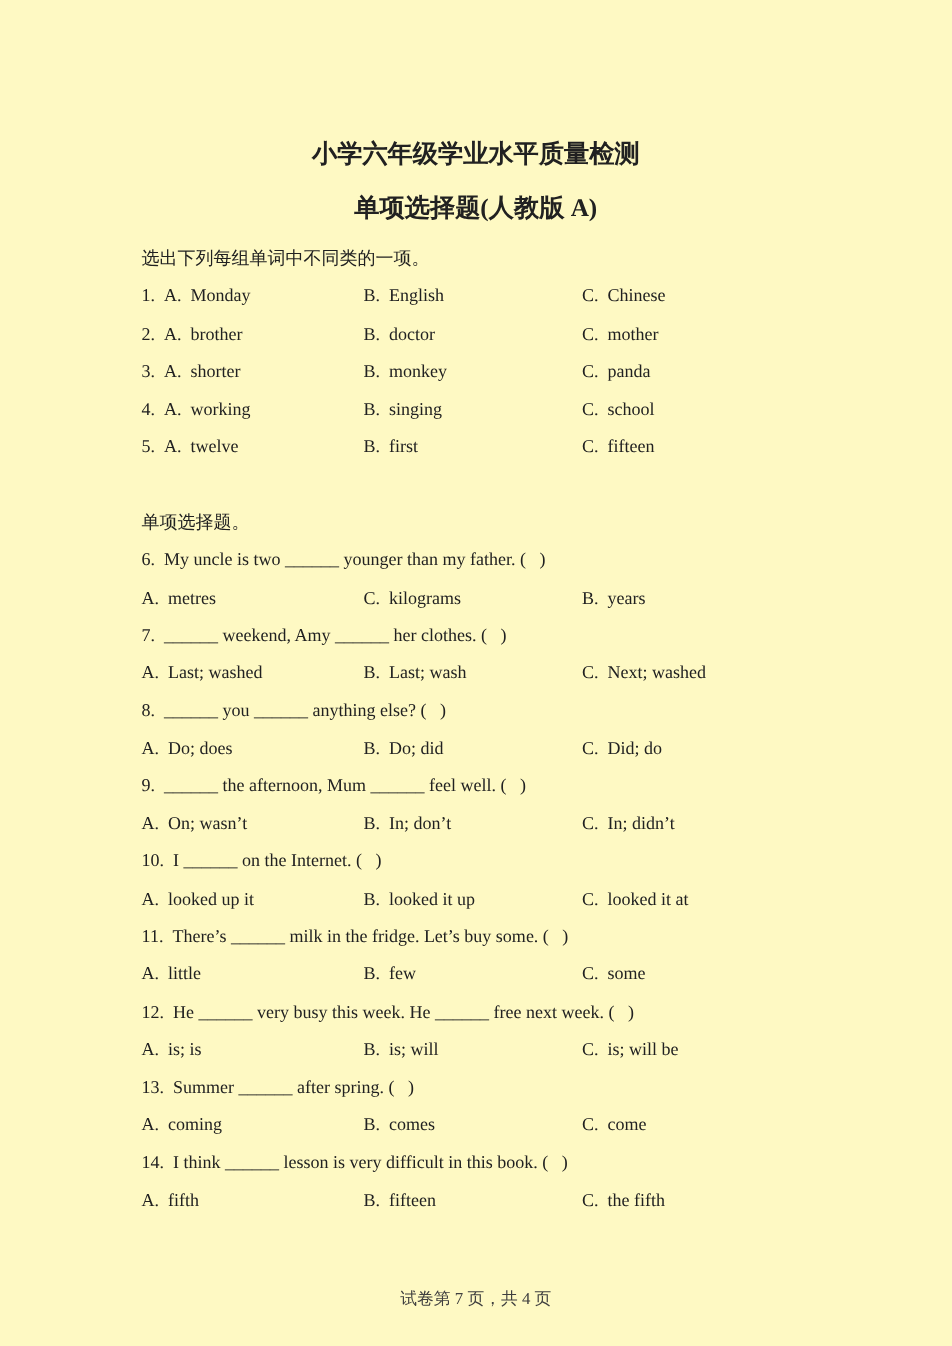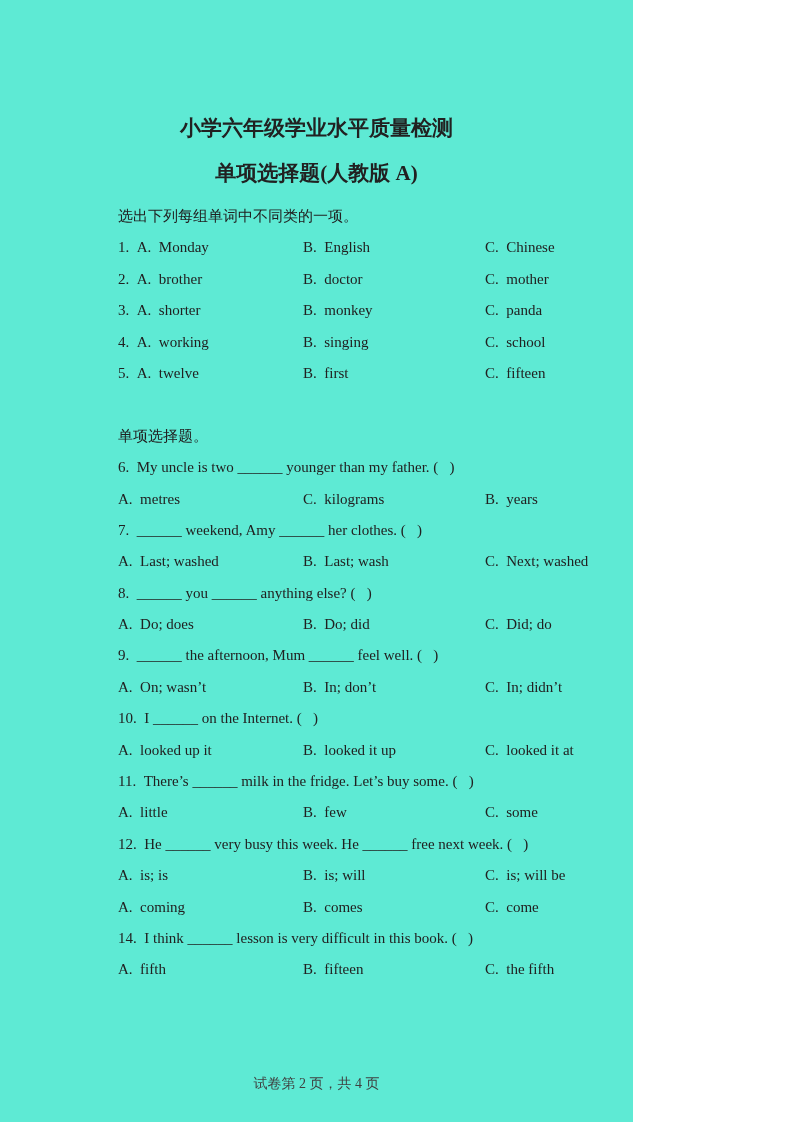--- a/index.html
+++ b/index.html
@@ -1,20 +1,20 @@
 <!DOCTYPE html>
 <html><head>
 <meta charset="utf-8">
 <style>
   html, body { margin: 0; padding: 0; background: #ffffff; }
   .sheet {
     position: relative;
-    width: 633px;
+    width: 793px;
     height: 1122px;
-    background: #5eead4;
+    background: #fef9c3;
     font-family: "Liberation Serif", "DejaVu Serif", serif;
     color: #212121;
     overflow: hidden;
   }
   .header { position: absolute; top: 0; left: 0; right: 0; text-align: center; }
   .title {
     margin: 0;
     padding-top: 112px;
     font-size: 21px;
     line-height: 33px;
@@ -130,27 +130,28 @@
         <div class="cell">A.&nbsp;&nbsp;little</div>
         <div class="cell">B.&nbsp;&nbsp;few</div>
         <div class="cell">C.&nbsp;&nbsp;some</div>
       </div>
       <div class="t-line">12.&nbsp;&nbsp;He ______ very busy this week. He ______ free next week. (&nbsp;&nbsp;&nbsp;)</div>
       <div class="opt-row">
         <div class="cell">A.&nbsp;&nbsp;is; is</div>
         <div class="cell">B.&nbsp;&nbsp;is; will</div>
         <div class="cell">C.&nbsp;&nbsp;is; will be</div>
       </div>
+      <div class="t-line">13.&nbsp;&nbsp;Summer ______ after spring. (&nbsp;&nbsp;&nbsp;)</div>
       <div class="opt-row">
         <div class="cell">A.&nbsp;&nbsp;coming</div>
         <div class="cell">B.&nbsp;&nbsp;comes</div>
         <div class="cell">C.&nbsp;&nbsp;come</div>
       </div>
       <div class="t-line">14.&nbsp;&nbsp;I think ______ lesson is very difficult in this book. (&nbsp;&nbsp;&nbsp;)</div>
       <div class="opt-row">
         <div class="cell">A.&nbsp;&nbsp;fifth</div>
         <div class="cell">B.&nbsp;&nbsp;fifteen</div>
         <div class="cell">C.&nbsp;&nbsp;the fifth</div>
       </div>
     </div>
 
-  <div class="footer">试卷第 2 页，共 4 页</div>
+  <div class="footer">试卷第 7 页，共 4 页</div>
 </div>
 
 </body></html>

